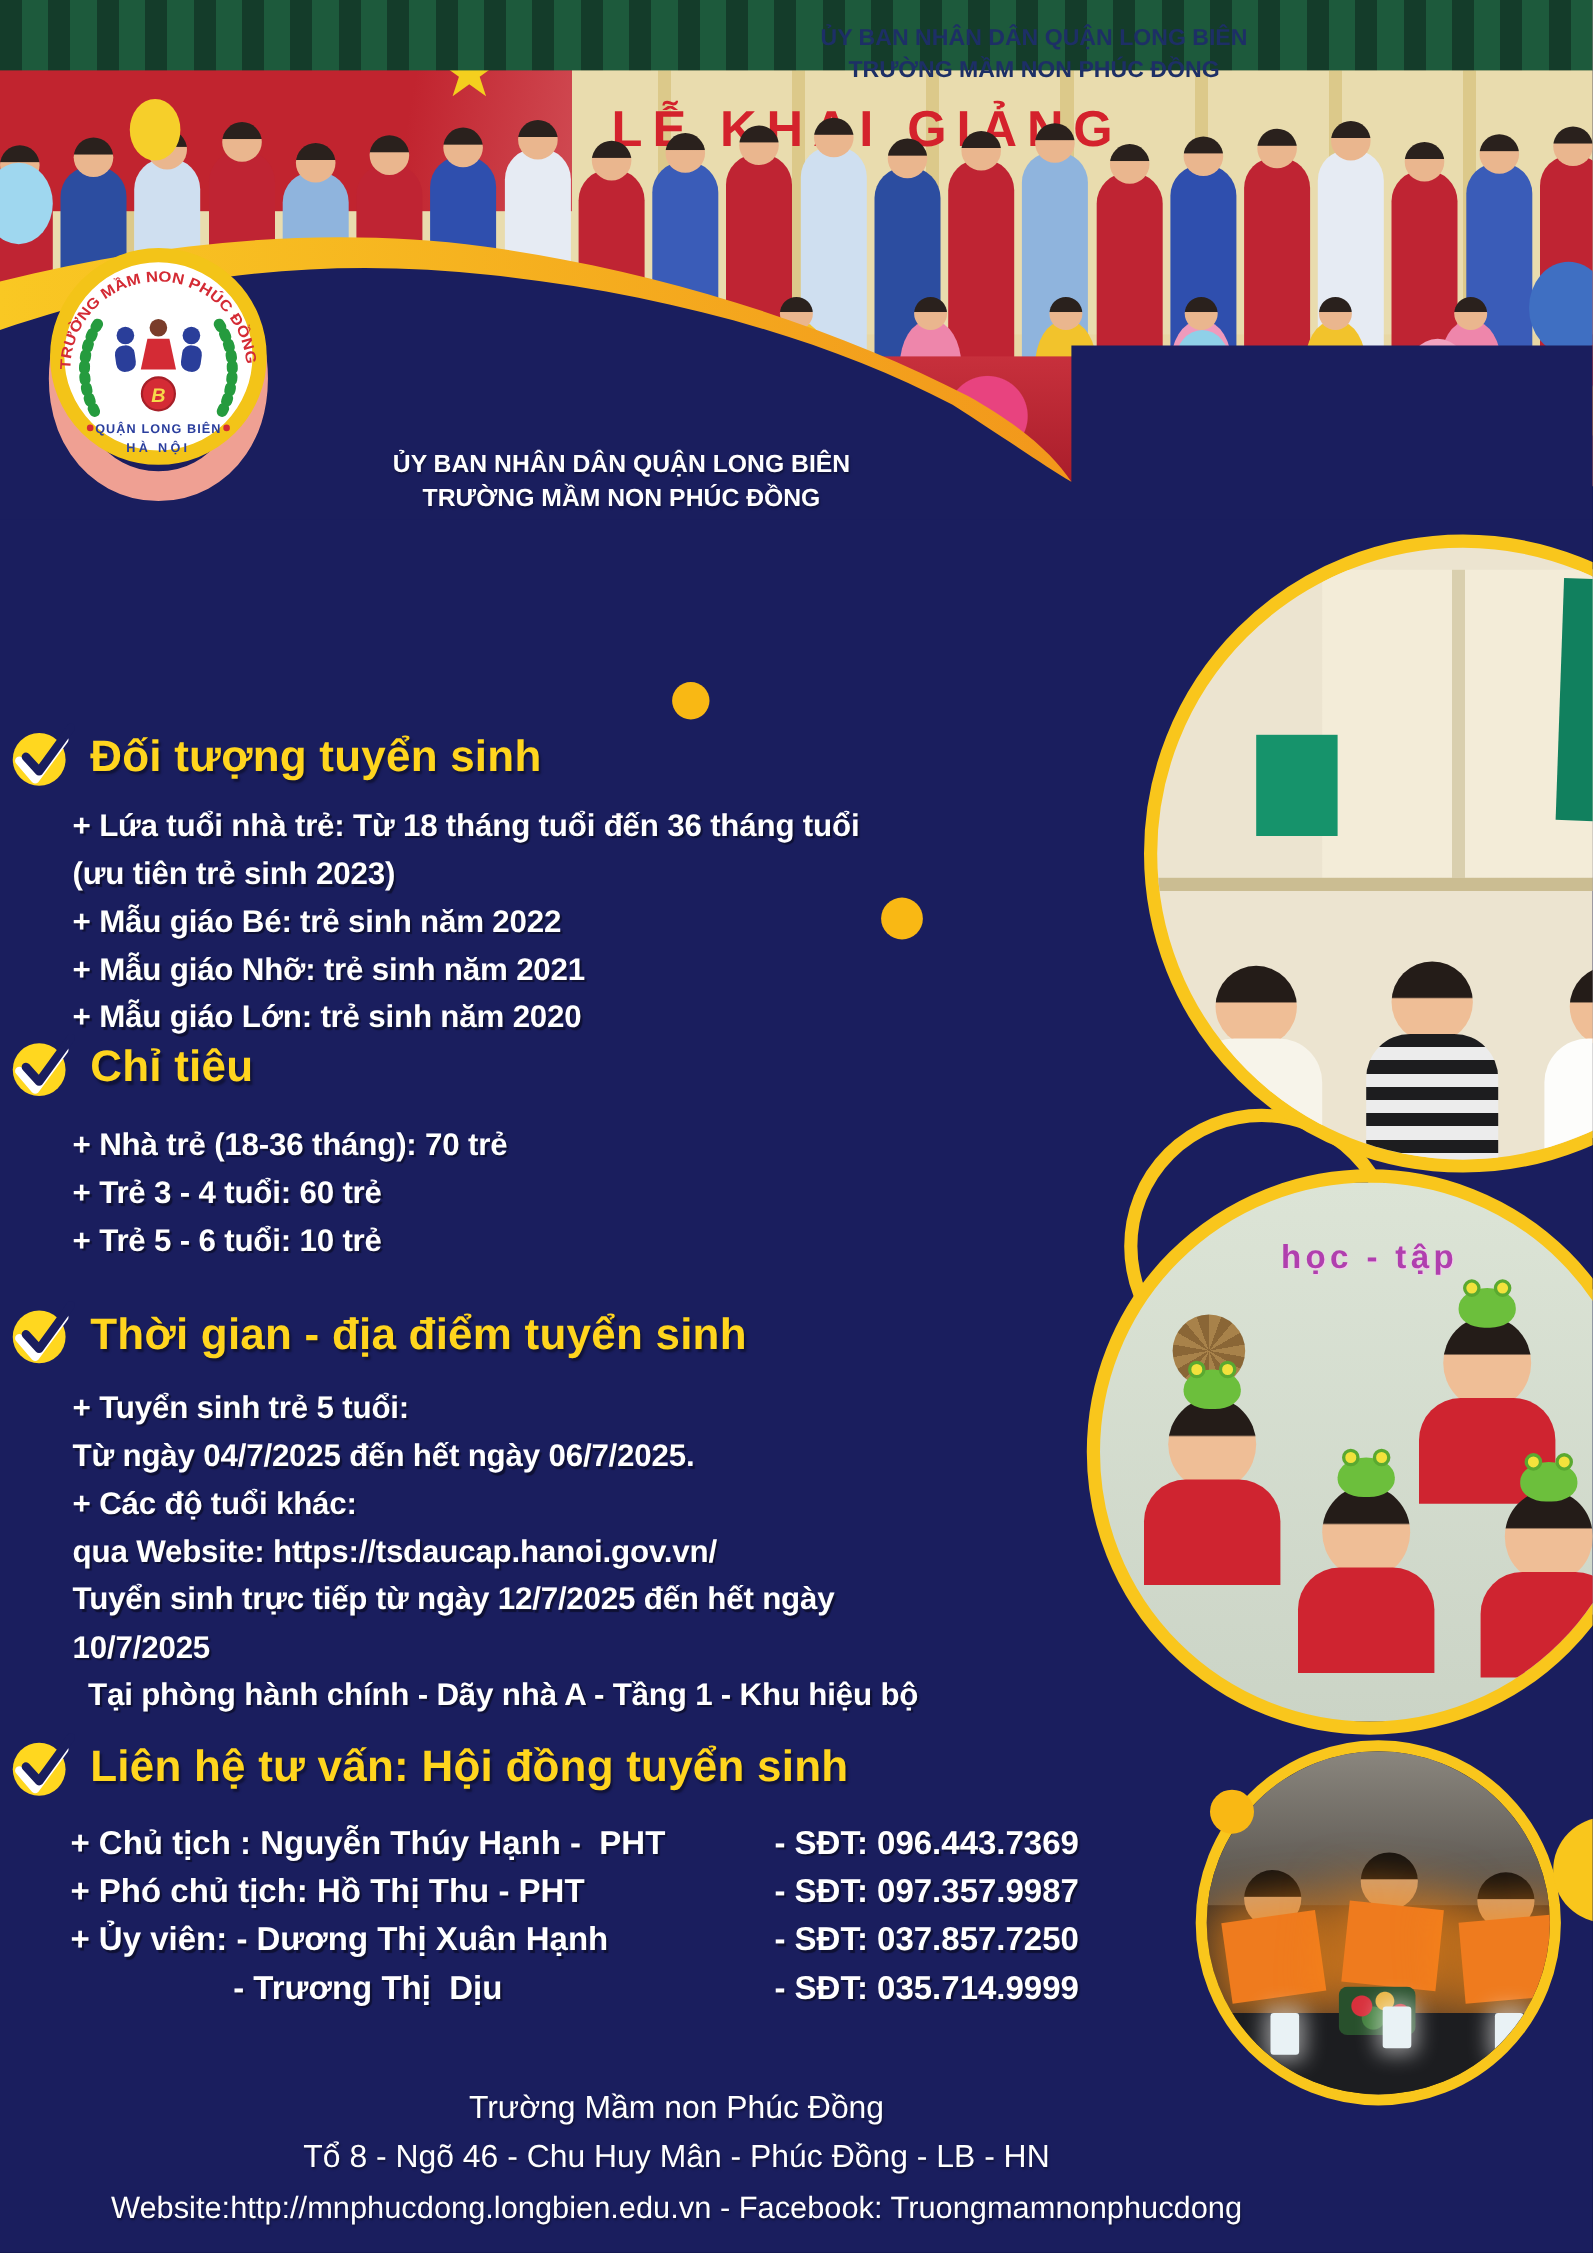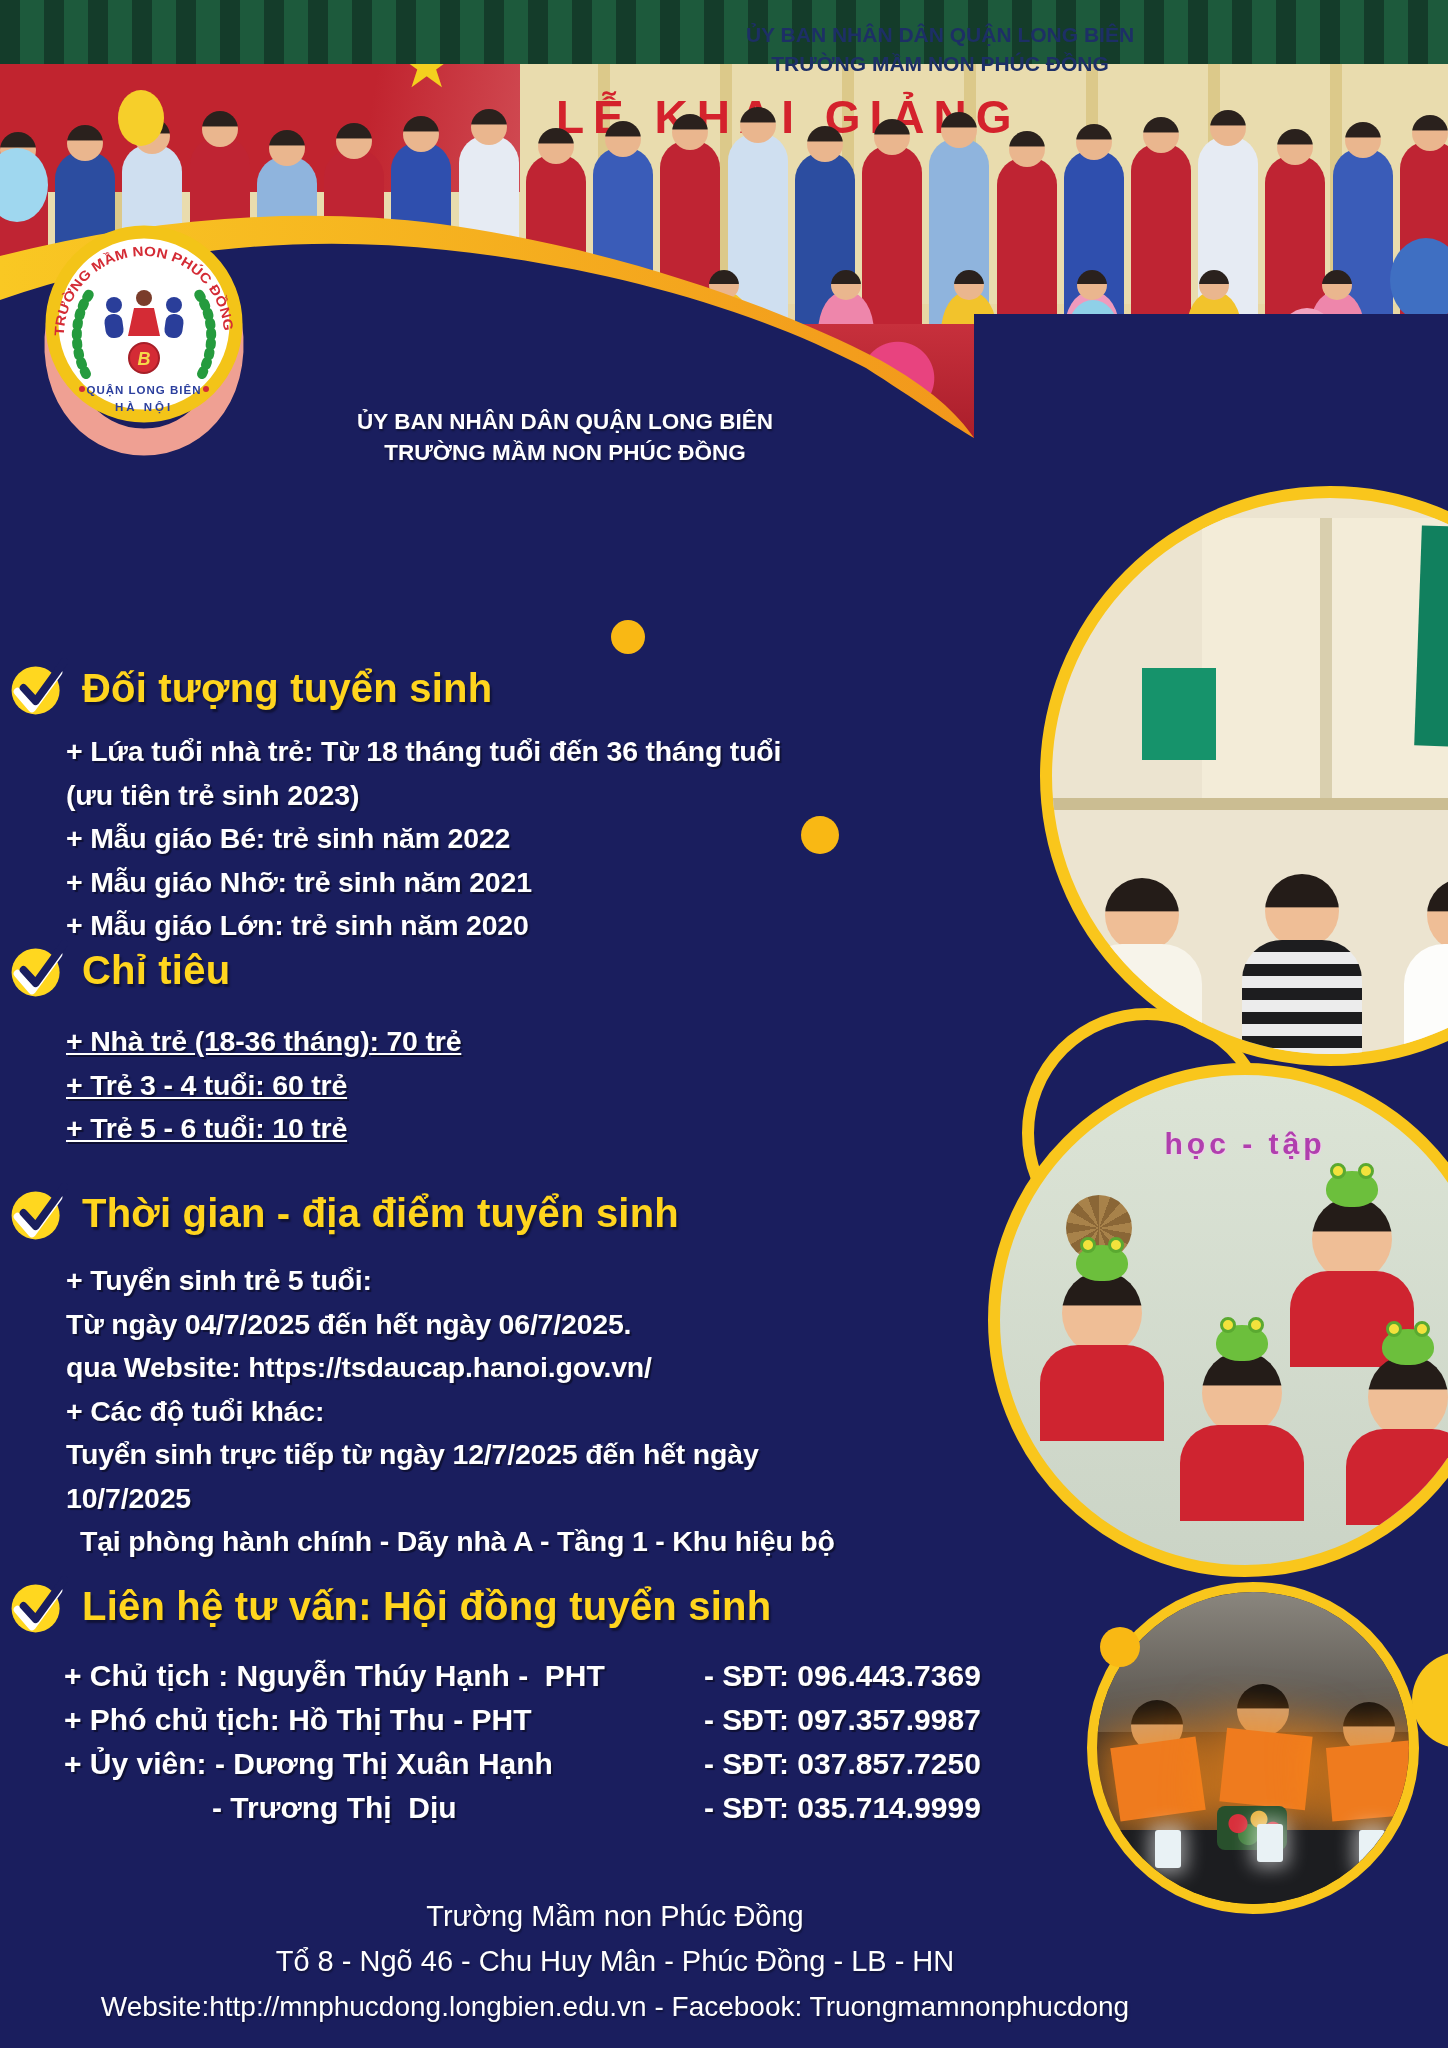--- a/index.html
+++ b/index.html
@@ -255,41 +255,41 @@
 
   <div class="section s2">
     <div class="sec-head">
       <svg class="check" viewBox="0 0 100 100">
         <circle cx="46" cy="54" r="40" fill="#ffd71f"></circle>
         <path d="M16,56 L40,84 L84,24" stroke="#ffffff" stroke-width="13" fill="none" stroke-linecap="round" stroke-linejoin="round"></path>
         <path d="M26,50 L46,72 L94,6" stroke="#1a1e5e" stroke-width="13" fill="none" stroke-linecap="round" stroke-linejoin="round"></path>
       </svg>
       <h2>Chỉ tiêu</h2>
     </div>
-    <div class="sec-body" style="margin-top:20px;text-decoration:underline;">
+    <div class="sec-body" style="margin-top:20px;">
       <div>+ Nhà trẻ (18-36 tháng): 70 trẻ</div>
       <div>+ Trẻ 3 - 4 tuổi: 60 trẻ</div>
       <div>+ Trẻ 5 - 6 tuổi: 10 trẻ</div>
     </div>
   </div>
 
   <div class="section s3">
     <div class="sec-head">
       <svg class="check" viewBox="0 0 100 100">
         <circle cx="46" cy="54" r="40" fill="#ffd71f"></circle>
         <path d="M16,56 L40,84 L84,24" stroke="#ffffff" stroke-width="13" fill="none" stroke-linecap="round" stroke-linejoin="round"></path>
         <path d="M26,50 L46,72 L94,6" stroke="#1a1e5e" stroke-width="13" fill="none" stroke-linecap="round" stroke-linejoin="round"></path>
       </svg>
       <h2>Thời gian - địa điểm tuyển sinh</h2>
     </div>
     <div class="sec-body" style="margin-top:16px;">
       <div>+ Tuyển sinh trẻ 5 tuổi:</div>
       <div>Từ ngày 04/7/2025 đến hết ngày 06/7/2025.</div>
+      <div>+ Các độ tuổi khác:</div>
       <div>qua Website: https://tsdaucap.hanoi.gov.vn/</div>
-      <div>+ Các độ tuổi khác:</div>
       <div>Tuyển sinh trực tiếp từ ngày 12/7/2025 đến hết ngày</div>
       <div>10/7/2025</div>
       <div class="indent-sm">Tại phòng hành chính - Dãy nhà A - Tầng 1 - Khu hiệu bộ</div>
     </div>
   </div>
 
   <div class="section s4">
     <div class="sec-head">
       <svg class="check" viewBox="0 0 100 100">
         <circle cx="46" cy="54" r="40" fill="#ffd71f"></circle>

